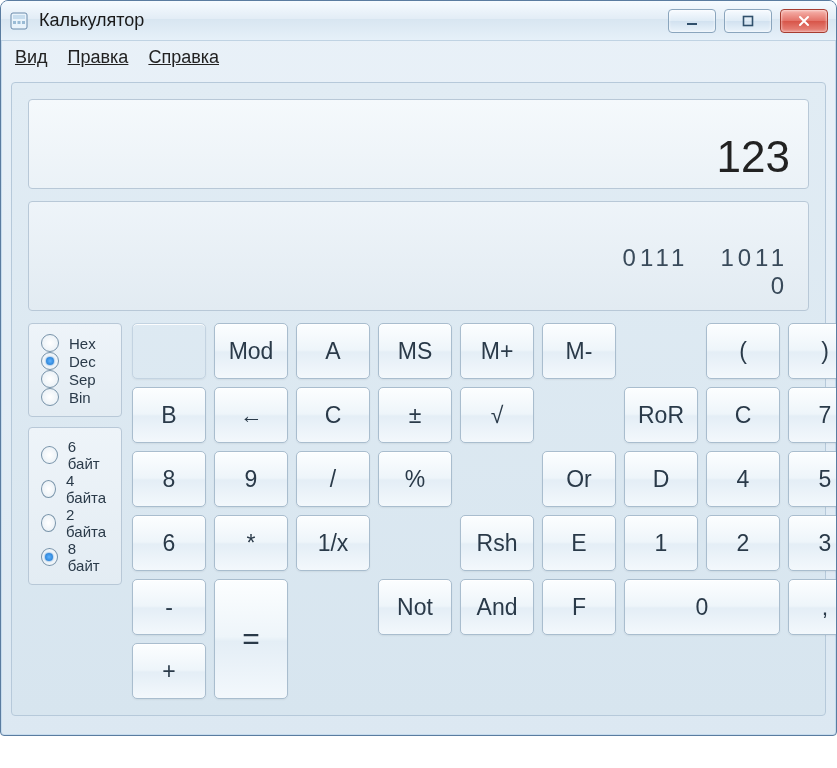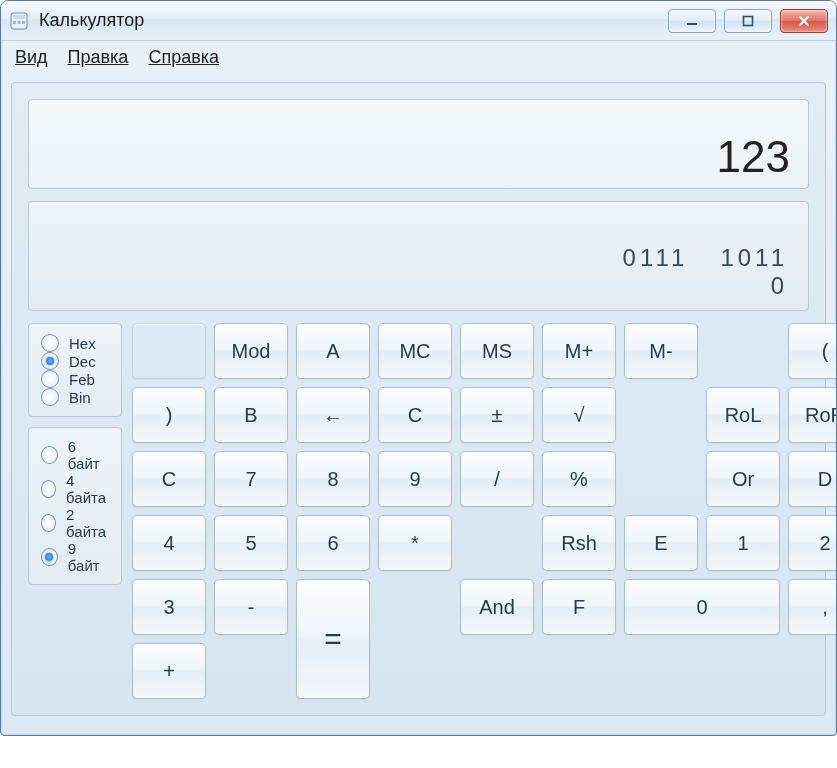--- a/index.html
+++ b/index.html
@@ -80,21 +80,21 @@
     background: radial-gradient(#5fb3ff,#1a72c8); box-shadow:0 0 2px #1a72c8;
   }
   .keypad { flex:1; display:grid; gap:8px;
     grid-template-columns: 74px 74px 74px 74px 74px 74px 74px 74px 74px;
     grid-auto-rows: 56px;
   }
   .btn {
     border:1px solid #a9bdce; border-radius:5px;
     background: linear-gradient(#fcfeff,#eef5fa 48%,#e4eef6 52%,#f3f8fc);
     display:flex; align-items:center; justify-content:center;
-    font-size:20px; color:#2a3a49;
+    font-size:23px; color:#2a3a49;
     box-shadow: 0 1px 0 rgba(255,255,255,.9) inset, 0 1px 2px rgba(0,0,0,.06);
     cursor:pointer;
   }
   .btn.blank { background:transparent; border:1px solid #c3d3e1; }
   .btn.equals { grid-row: span 2; font-size:30px; }
   .btn.zero { grid-column: span 2; }
 </style>
 </head>
 <body>
 
@@ -151,21 +151,21 @@
           <div class="radio">
               <span class="radio-dot"></span>
               <span>Hex</span>
             </div>
           <div class="radio selected">
               <span class="radio-dot"></span>
               <span>Dec</span>
             </div>
           <div class="radio">
               <span class="radio-dot"></span>
-              <span>Feb</span>
+              <span>Sep</span>
             </div>
           <div class="radio">
               <span class="radio-dot"></span>
               <span>Bin</span>
             </div>
         </div>
         <div class="group">
           <div class="radio">
               <span class="radio-dot"></span>
               <span>6 байт</span>
@@ -173,72 +173,72 @@
           <div class="radio">
               <span class="radio-dot"></span>
               <span>4 байта</span>
             </div>
           <div class="radio">
               <span class="radio-dot"></span>
               <span>2 байта</span>
             </div>
           <div class="radio selected">
               <span class="radio-dot"></span>
-              <span>9 байт</span>
+              <span>8 байт</span>
             </div>
         </div>
       </div>
 
       <div class="keypad">
 
         <div class="btn blank"></div>
         <div class="btn">Mod</div>
         <div class="btn">A</div>
-        <div class="btn">MC</div>
         <div class="btn">MS</div>
         <div class="btn">M+</div>
         <div class="btn">M-</div>
         <div class="btn blank" style="visibility:hidden"></div>
 
         <div class="btn">(</div>
         <div class="btn">)</div>
         <div class="btn">B</div>
         <div class="btn">←</div>
         <div class="btn">C</div>
         <div class="btn">±</div>
         <div class="btn">√</div>
         <div class="btn blank" style="visibility:hidden"></div>
 
-        <div class="btn">RoL</div>
         <div class="btn">RoR</div>
         <div class="btn">C</div>
         <div class="btn">7</div>
         <div class="btn">8</div>
         <div class="btn">9</div>
         <div class="btn">/</div>
         <div class="btn">%</div>
         <div class="btn blank" style="visibility:hidden"></div>
 
         <div class="btn">Or</div>
         <div class="btn">D</div>
         <div class="btn">4</div>
         <div class="btn">5</div>
         <div class="btn">6</div>
         <div class="btn">*</div>
+        <div class="btn">1/x</div>
         <div class="btn blank" style="visibility:hidden"></div>
 
         <div class="btn">Rsh</div>
         <div class="btn">E</div>
         <div class="btn">1</div>
         <div class="btn">2</div>
         <div class="btn">3</div>
         <div class="btn">-</div>
         <div class="btn equals">=</div>
         <div class="btn blank" style="visibility:hidden"></div>
 
+        <div class="btn">Not</div>
         <div class="btn">And</div>
         <div class="btn">F</div>
         <div class="btn zero">0</div>
         <div class="btn">,</div>
         <div class="btn">+</div>
       </div>
     </div>
   </div>
 </div>
 

